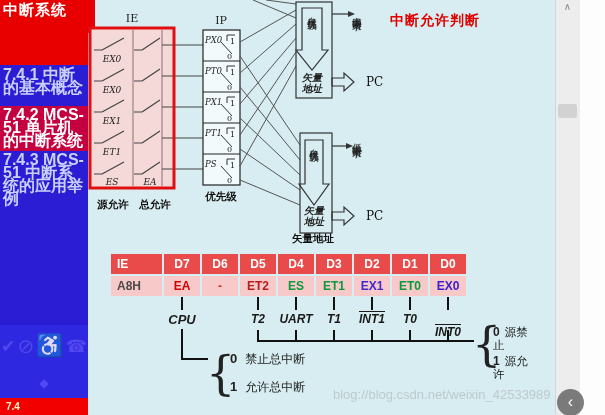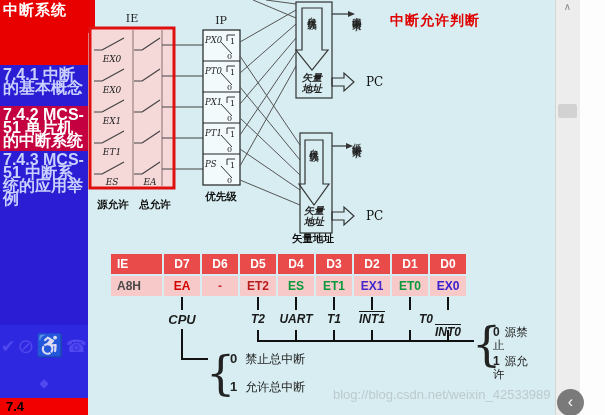--- a/index.html
+++ b/index.html
@@ -13,21 +13,21 @@
   .sb-header{position:absolute;left:0;top:0;width:88px;height:65px;background:#e80000;}
   .sb-header-ext{position:absolute;left:88px;top:0;width:7px;height:33px;background:#e80000;}
   .sb-title{position:absolute;left:3px;top:1px;color:#fff;font-size:15px;font-weight:bold;letter-spacing:1px;}
   .sb-item{position:absolute;left:0;width:88px;color:#c9d0ff;font-size:16px;font-weight:bold;
            padding:2px 3px;box-sizing:border-box;line-height:13px;cursor:pointer;}
   .sb-item.active{background:#c40040;color:#fff;}
   .sb-icons{position:absolute;left:0;top:325px;width:88px;height:73px;background:#312be4;
             display:flex;flex-wrap:wrap;align-items:center;justify-content:space-around;
             color:#5850f4;font-size:17px;opacity:.85;overflow:hidden;}
   .sb-footer{position:absolute;left:0;top:398px;width:88px;height:17px;background:#f20000;
-             color:#000000;font-size:13px;font-weight:bold;padding-left:6px;box-sizing:border-box;line-height:17px;}
+             color:#fef9c3;font-size:10px;font-weight:bold;padding-left:6px;box-sizing:border-box;line-height:17px;}
   
   .vtext{position:absolute;writing-mode:vertical-rl;font-size:9.5px;color:#222;letter-spacing:1px;line-height:14px;}
   .vec{position:absolute;width:26px;font-size:10px;line-height:11px;color:#222;text-align:center;font-weight:bold;font-style:italic;}
   .pc{position:absolute;font-family:"DejaVu Serif",serif;font-size:12px;color:#111;}
   .capt{position:absolute;font-size:10.5px;font-weight:bold;color:#111;text-align:center;}
   .heading{position:absolute;left:390px;top:12px;font-size:14px;font-weight:bold;color:#e00000;letter-spacing:1px;}
   
   .trow{position:absolute;left:111px;display:flex;gap:2px;}
   .tcell{height:20px;line-height:20px;text-align:center;font-size:12px;font-weight:bold;box-sizing:border-box;}
   .th{background:#e94b4b;color:#fff;}
@@ -223,21 +223,21 @@
   <div class="tick" style="left:333px;top:297px;height:13px;"></div>
   <div class="tick" style="left:371px;top:297px;height:13px;"></div>
   <div class="tick" style="left:409px;top:297px;height:13px;"></div>
   <div class="tick" style="left:447px;top:297px;height:13px;"></div>
 
   <div class="srclbl cpu" style="left:182px;">CPU</div>
   <div class="srclbl" style="left:258px;">T2</div>
   <div class="srclbl" style="left:296px;">UART</div>
   <div class="srclbl" style="left:334px;">T1</div>
   <div class="srclbl ov" style="left:372px;">INT1</div>
-  <div class="srclbl" style="left:410px;margin-left:16px;">T0</div>
+  <div class="srclbl" style="left:410px;">T0</div>
   <div class="srclbl ov" style="left:448px;margin-top:13px;">INT0</div>
 
   <div class="tick" style="left:257px;top:330px;height:12px;"></div>
   <div class="tick" style="left:295px;top:330px;height:12px;"></div>
   <div class="tick" style="left:333px;top:330px;height:12px;"></div>
   <div class="tick" style="left:371px;top:330px;height:12px;"></div>
   <div class="tick" style="left:409px;top:330px;height:12px;"></div>
   <div class="tick" style="left:447px;top:330px;height:12px;"></div>
   <div class="hline" style="left:257px;top:340px;width:192px;"></div>
   <div class="hline" style="left:449px;top:340px;width:25px;"></div>

